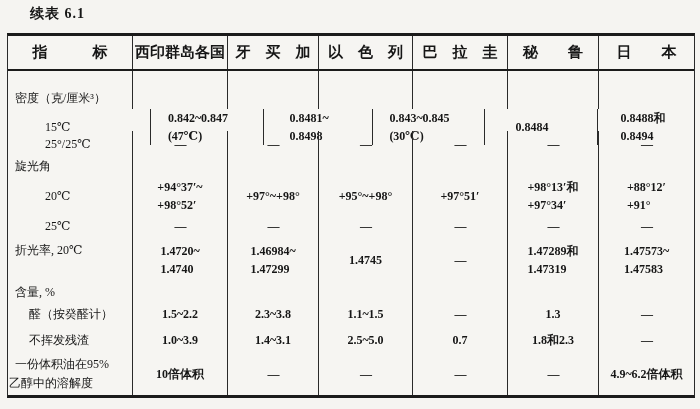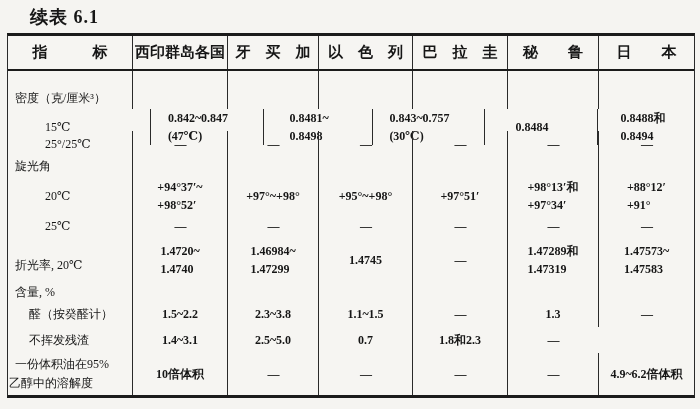--- a/index.html
+++ b/index.html
@@ -6,21 +6,21 @@
   body{
     width:700px;height:409px;overflow:hidden;
     background:#f5f4f1;
     font-family:"Liberation Serif","DejaVu Serif",serif;
     color:#161616;
     -webkit-font-smoothing:antialiased;
   }
   .page{position:relative;width:700px;height:409px;}
   .caption{
     position:absolute;left:30px;top:5px;
-    font-size:18px;font-weight:bold;letter-spacing:1px;
+    font-size:14px;font-weight:bold;letter-spacing:1px;
   }
   .tbl{
     position:absolute;left:7px;top:33px;width:686px;
     border-top:3px solid #1b1b1b;
     border-bottom:3px solid #1b1b1b;
     border-left:1px solid #2a2a2a;
     border-right:1px solid #2a2a2a;
     background:#f6f5f2;
     --cols:124px 95px 91px 94px 95px 91px 96px;
   }
@@ -38,21 +38,21 @@
   .r5{height:38px;} .r6{height:22px;} .r7{height:46px;} .r8{height:18px;}
   .r9{height:26px;} .r10{height:26px;} .r11{height:42px;}
   .lbl{
     display:flex;flex-direction:column;justify-content:center;
     font-size:12px;font-weight:normal;line-height:19px;white-space:nowrap;overflow:hidden;
   }
   .ind0{padding-left:7px;}
   .ind1{padding-left:37px;}
   .ind2{padding-left:21px;}
   .r1 .lbl,.r4 .lbl{justify-content:flex-end;padding-bottom:1px;}
-  .r7 .lbl{justify-content:center;padding-top:4px;margin-top:6px;}
+  .r7 .lbl{justify-content:flex-start;padding-top:4px;}
   .r11 .lbl div:nth-child(2){margin-left:-6px;}
   .cell{
     display:flex;flex-direction:column;justify-content:center;align-items:center;
     font-size:12px;font-weight:bold;overflow:visible;padding:0 1px;
   }
   .blk{text-align:left;line-height:18px;white-space:nowrap;}
   .blk .dash{text-align:center;letter-spacing:-1px;}
 </style>
 </head>
 <body>
@@ -92,21 +92,21 @@
             </div>
           </div>
           <div class="cell bl">
             <div class="blk">
               <div>0.8481~</div>
               <div>0.8498</div>
             </div>
           </div>
           <div class="cell bl">
             <div class="blk">
-              <div>0.843~0.757</div>
+              <div>0.843~0.845</div>
               <div>(30℃)</div>
             </div>
           </div>
           <div class="cell bl">
             <div class="blk">
               <div>0.8484</div>
             </div>
           </div>
           <div class="cell bl">
             <div class="blk">
@@ -321,20 +321,25 @@
           </div>
           <div class="cell bl">
             <div class="blk">
               <div class="dash">—</div>
             </div>
           </div>
         </div>
         <div class="trow r10">
           <div class="lbl ind2">
             <div>不挥发残渣</div>
+          </div>
+          <div class="cell bl">
+            <div class="blk">
+              <div>1.0~3.9</div>
+            </div>
           </div>
           <div class="cell bl">
             <div class="blk">
               <div>1.4~3.1</div>
             </div>
           </div>
           <div class="cell bl">
             <div class="blk">
               <div>2.5~5.0</div>
             </div>

